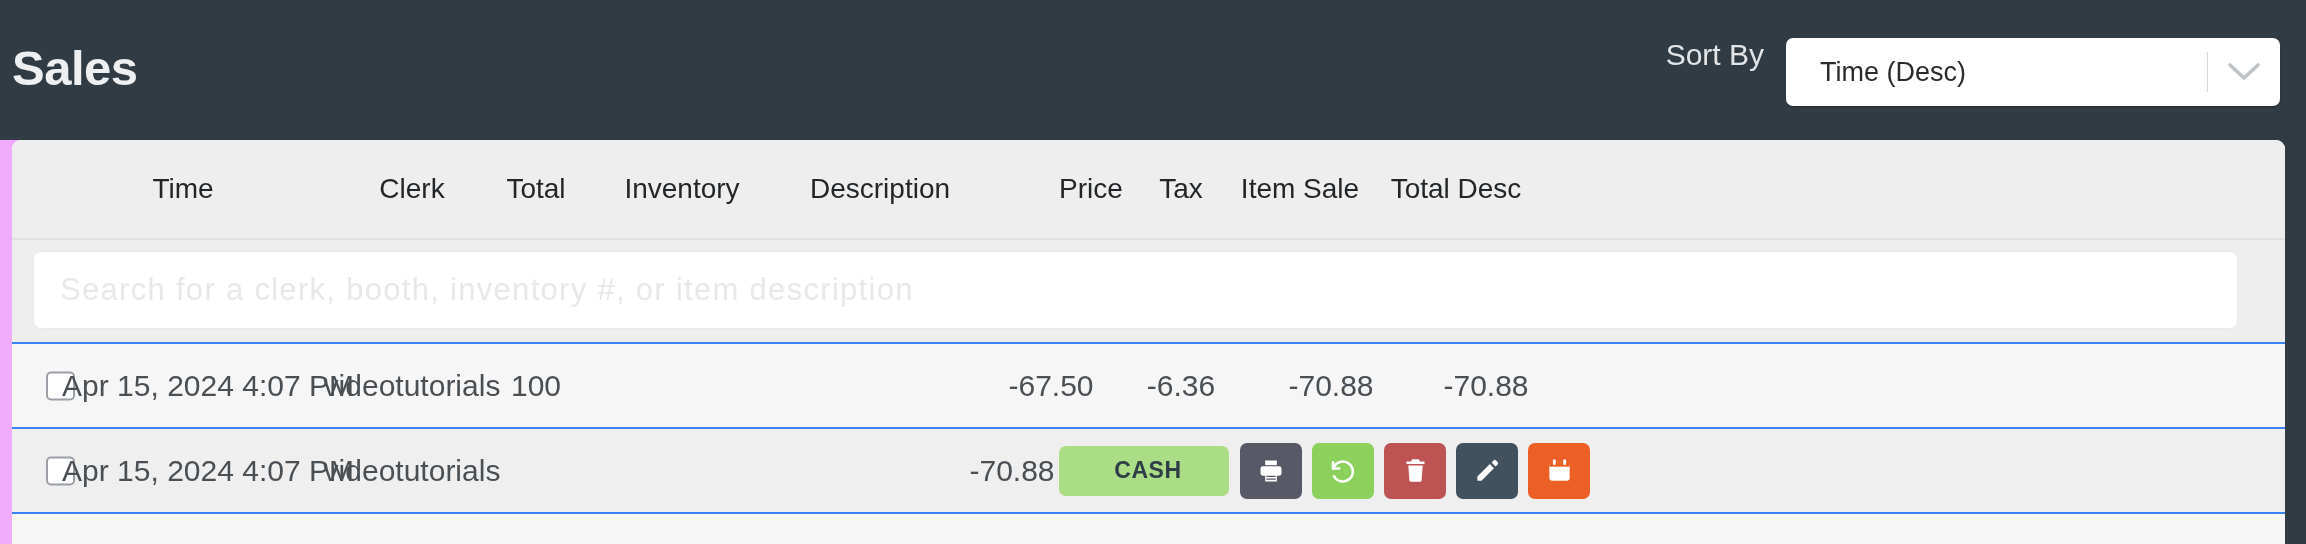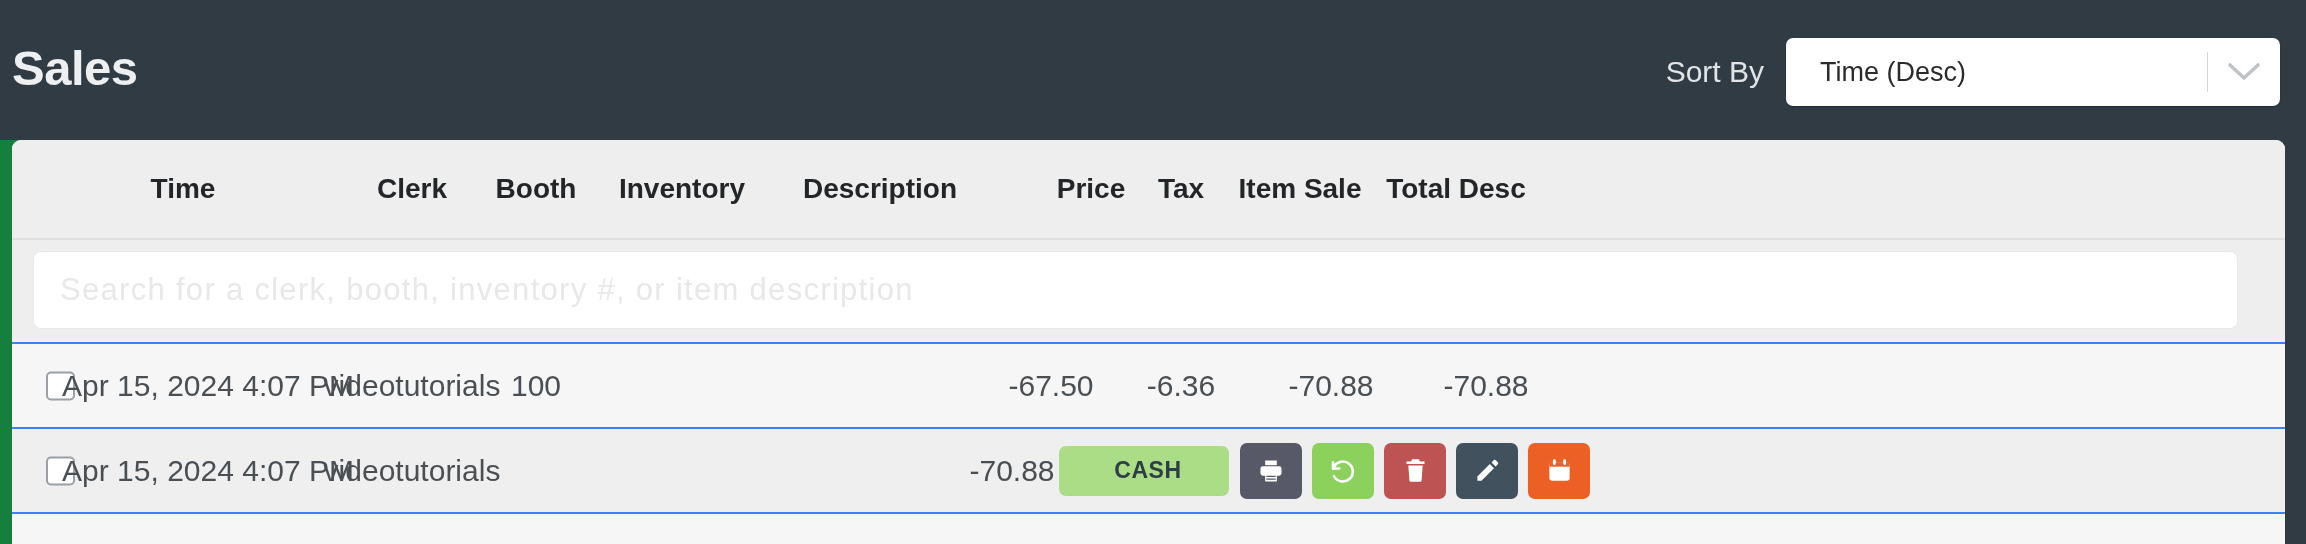--- a/index.html
+++ b/index.html
@@ -2,35 +2,35 @@
 <html><head>
 <meta charset="utf-8">
 <style>
   * { box-sizing: border-box; margin: 0; padding: 0; }
   html, body {
     width: 2306px; height: 544px;
     background: #303B44;
     font-family: "Liberation Sans", sans-serif;
     overflow: hidden;
   }
-  .page { position: relative; width: 1878px; height: 544px; background: #15803d; }
+  .page { position: relative; width: 1878px; height: 544px; background: #f0abfc; }
 
   
   .topbar {
     position: absolute; left: 0; top: 0; width: 2306px; height: 140px;
     background: #303B44;
     display: flex; align-items: center; justify-content: space-between;
     padding: 0 26px 0 12px;
   }
   .page-title {
     font-size: 49px; font-weight: bold; color: #EDEFF0;
     letter-spacing: -0.5px; line-height: 1;
     padding-left: 0px; margin-top: -4px;
   }
-  .sort-wrap { display: flex; align-items: center; gap: 22px; margin-top: 4px; }
+  .sort-wrap { display: flex; gap: 22px; margin-top: 4px; }
   .sort-label { font-size: 30px; color: #E2E5E7; font-weight: 400; }
   .sort-select {
     width: 494px; height: 68px; background: #FFFFFF; border-radius: 7px;
     display: flex; align-items: center; position: relative;
     box-shadow: 0 1px 2px rgba(0,0,0,.25);
   }
   .sort-value { font-size: 27px; color: #2B2B2B; padding-left: 34px; flex: 1; }
   .sort-divider { width: 1px; height: 40px; background: #D6D6D6; }
   .sort-chevron { width: 72px; display: flex; align-items: center; justify-content: center; }
   .sort-chevron svg { display: block; }
@@ -40,21 +40,21 @@
     position: absolute; left: 12px; top: 140px; width: 2273px; height: 404px;
     background: #FFFFFF; border-radius: 9px 9px 0 0; overflow: hidden;
   }
 
   .thead {
     height: 100px; background: #EEEEEE; position: relative;
     border-bottom: 2px solid #E0E0E0;
   }
   .th {
     position: absolute; top: 50%; transform: translate(-50%, -50%);
-    font-size: 28px; font-weight: bold; color: #232629; white-space: nowrap;
+    font-size: 28px; font-weight: normal; color: #232629; white-space: nowrap;
   }
 
   .search-row { height: 102px; background: #EEEEEE; padding: 12px 48px 14px 22px;
                 display: flex; align-items: center; }
   .search-input {
     flex: 1; height: 76px; background: #FFFFFF; border: none; border-radius: 7px;
     font-size: 31px; font-family: "Liberation Sans", sans-serif;
     color: #3a3a3a; padding: 0 26px; outline: none;
     box-shadow: 0 0 0 1px rgba(0,0,0,0.02);
   }
@@ -109,21 +109,21 @@
         </span>
       </div>
     </div>
   </div>
 
   <div class="card">
 
     <div class="thead">
       <div class="th" style="left:171px">Time</div>
       <div class="th" style="left:400px">Clerk</div>
-      <div class="th" style="left:524px">Booth</div>
+      <div class="th" style="left:524px">Total</div>
       <div class="th" style="left:670px">Inventory</div>
       <div class="th" style="left:868px">Description</div>
       <div class="th" style="left:1079px">Price</div>
       <div class="th" style="left:1169px">Tax</div>
       <div class="th" style="left:1288px">Item Sale</div>
       <div class="th" style="left:1444px">Total Desc</div>
     </div>
 
     <div class="search-row">
       <input class="search-input" type="text" placeholder="Search for a clerk, booth, inventory #, or item description" style="">

